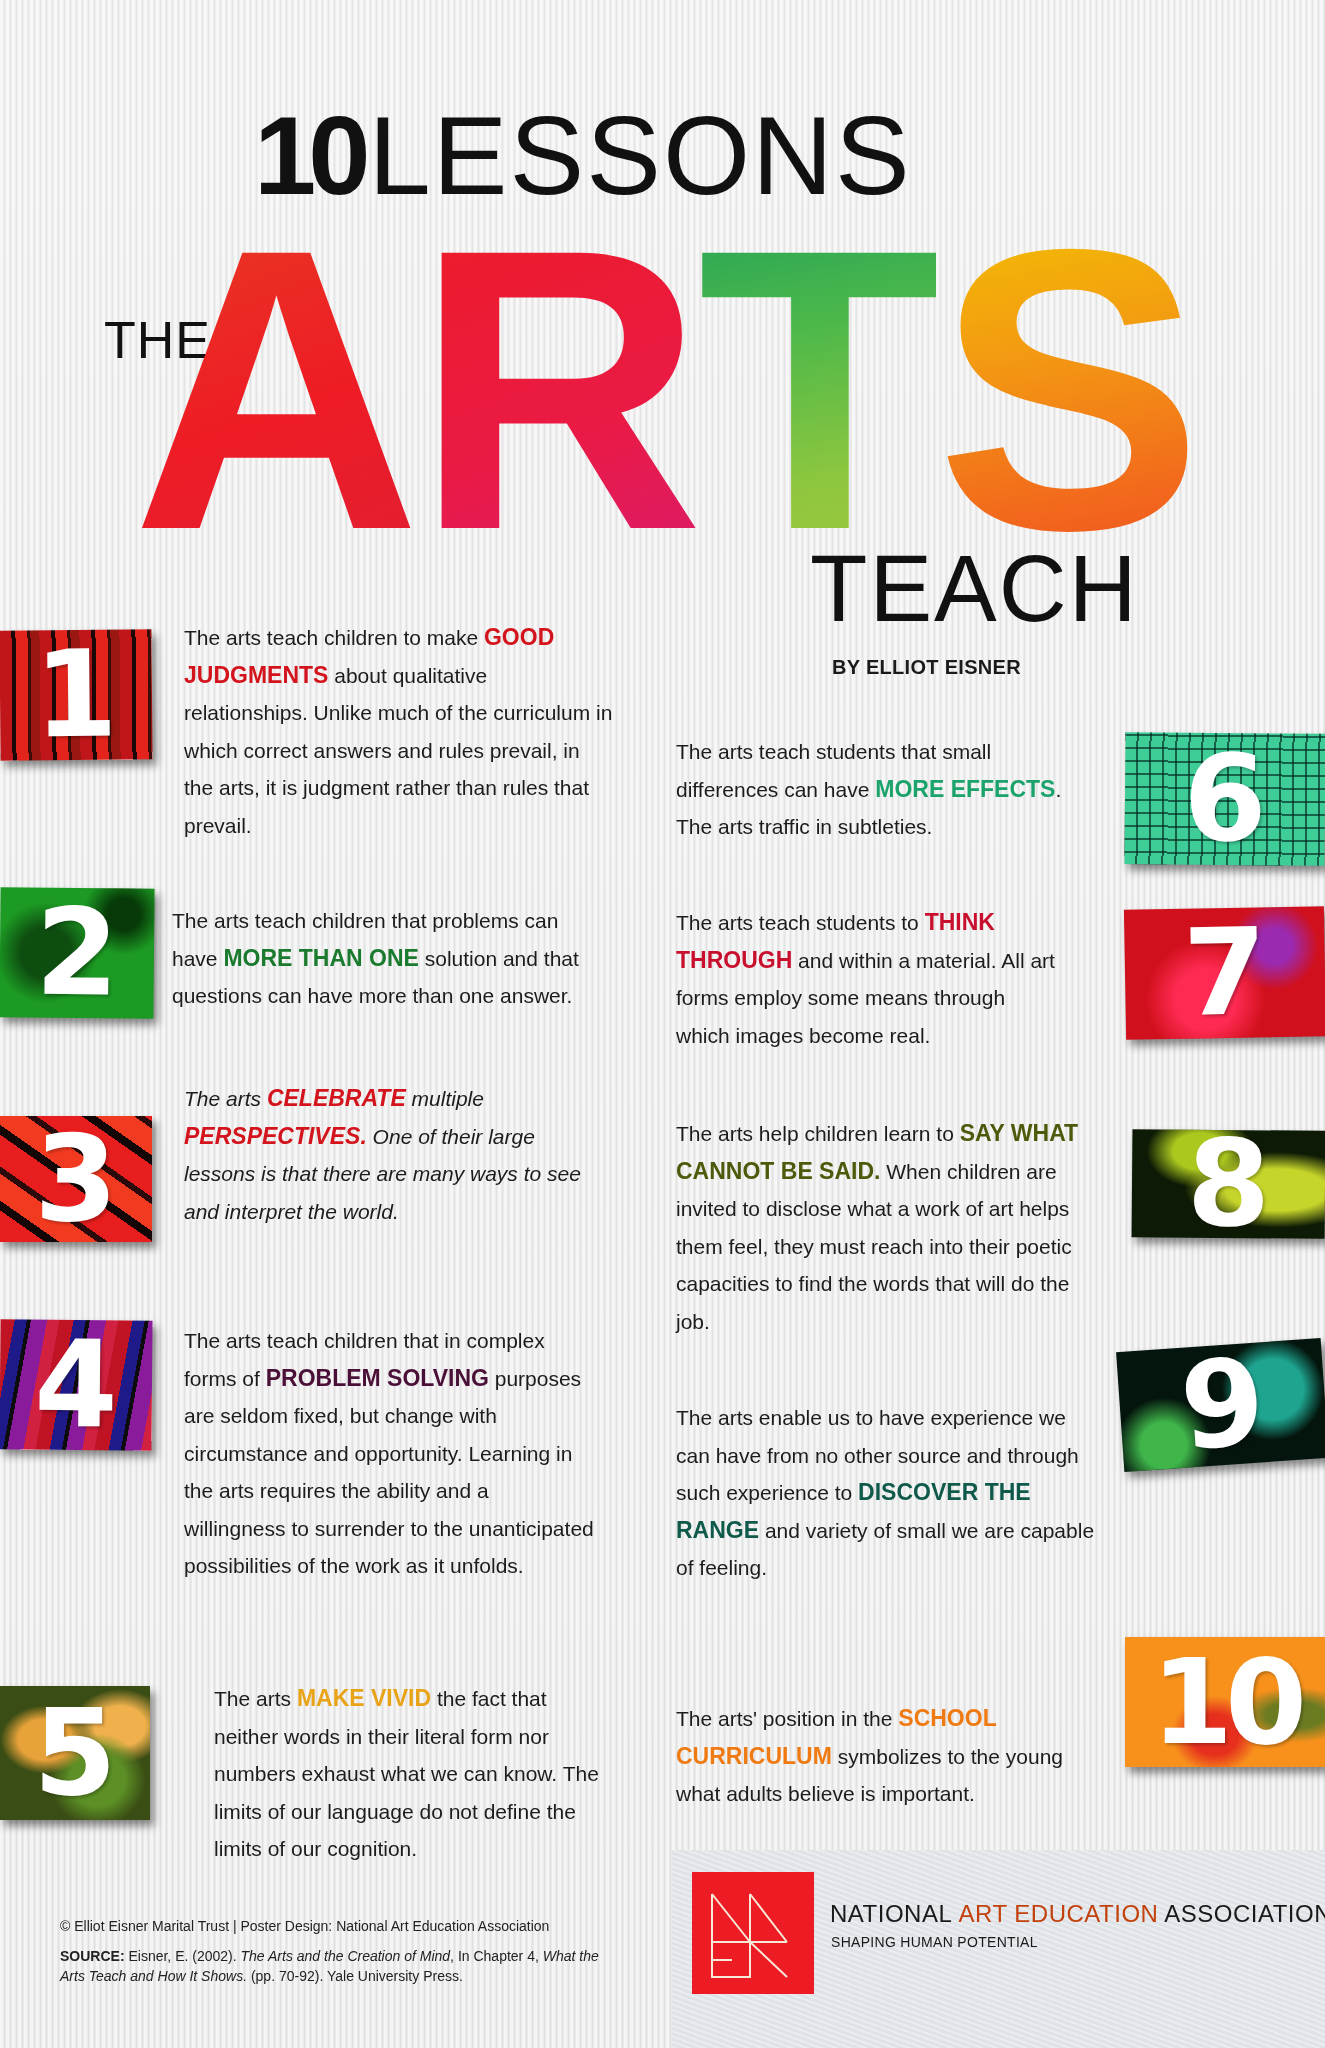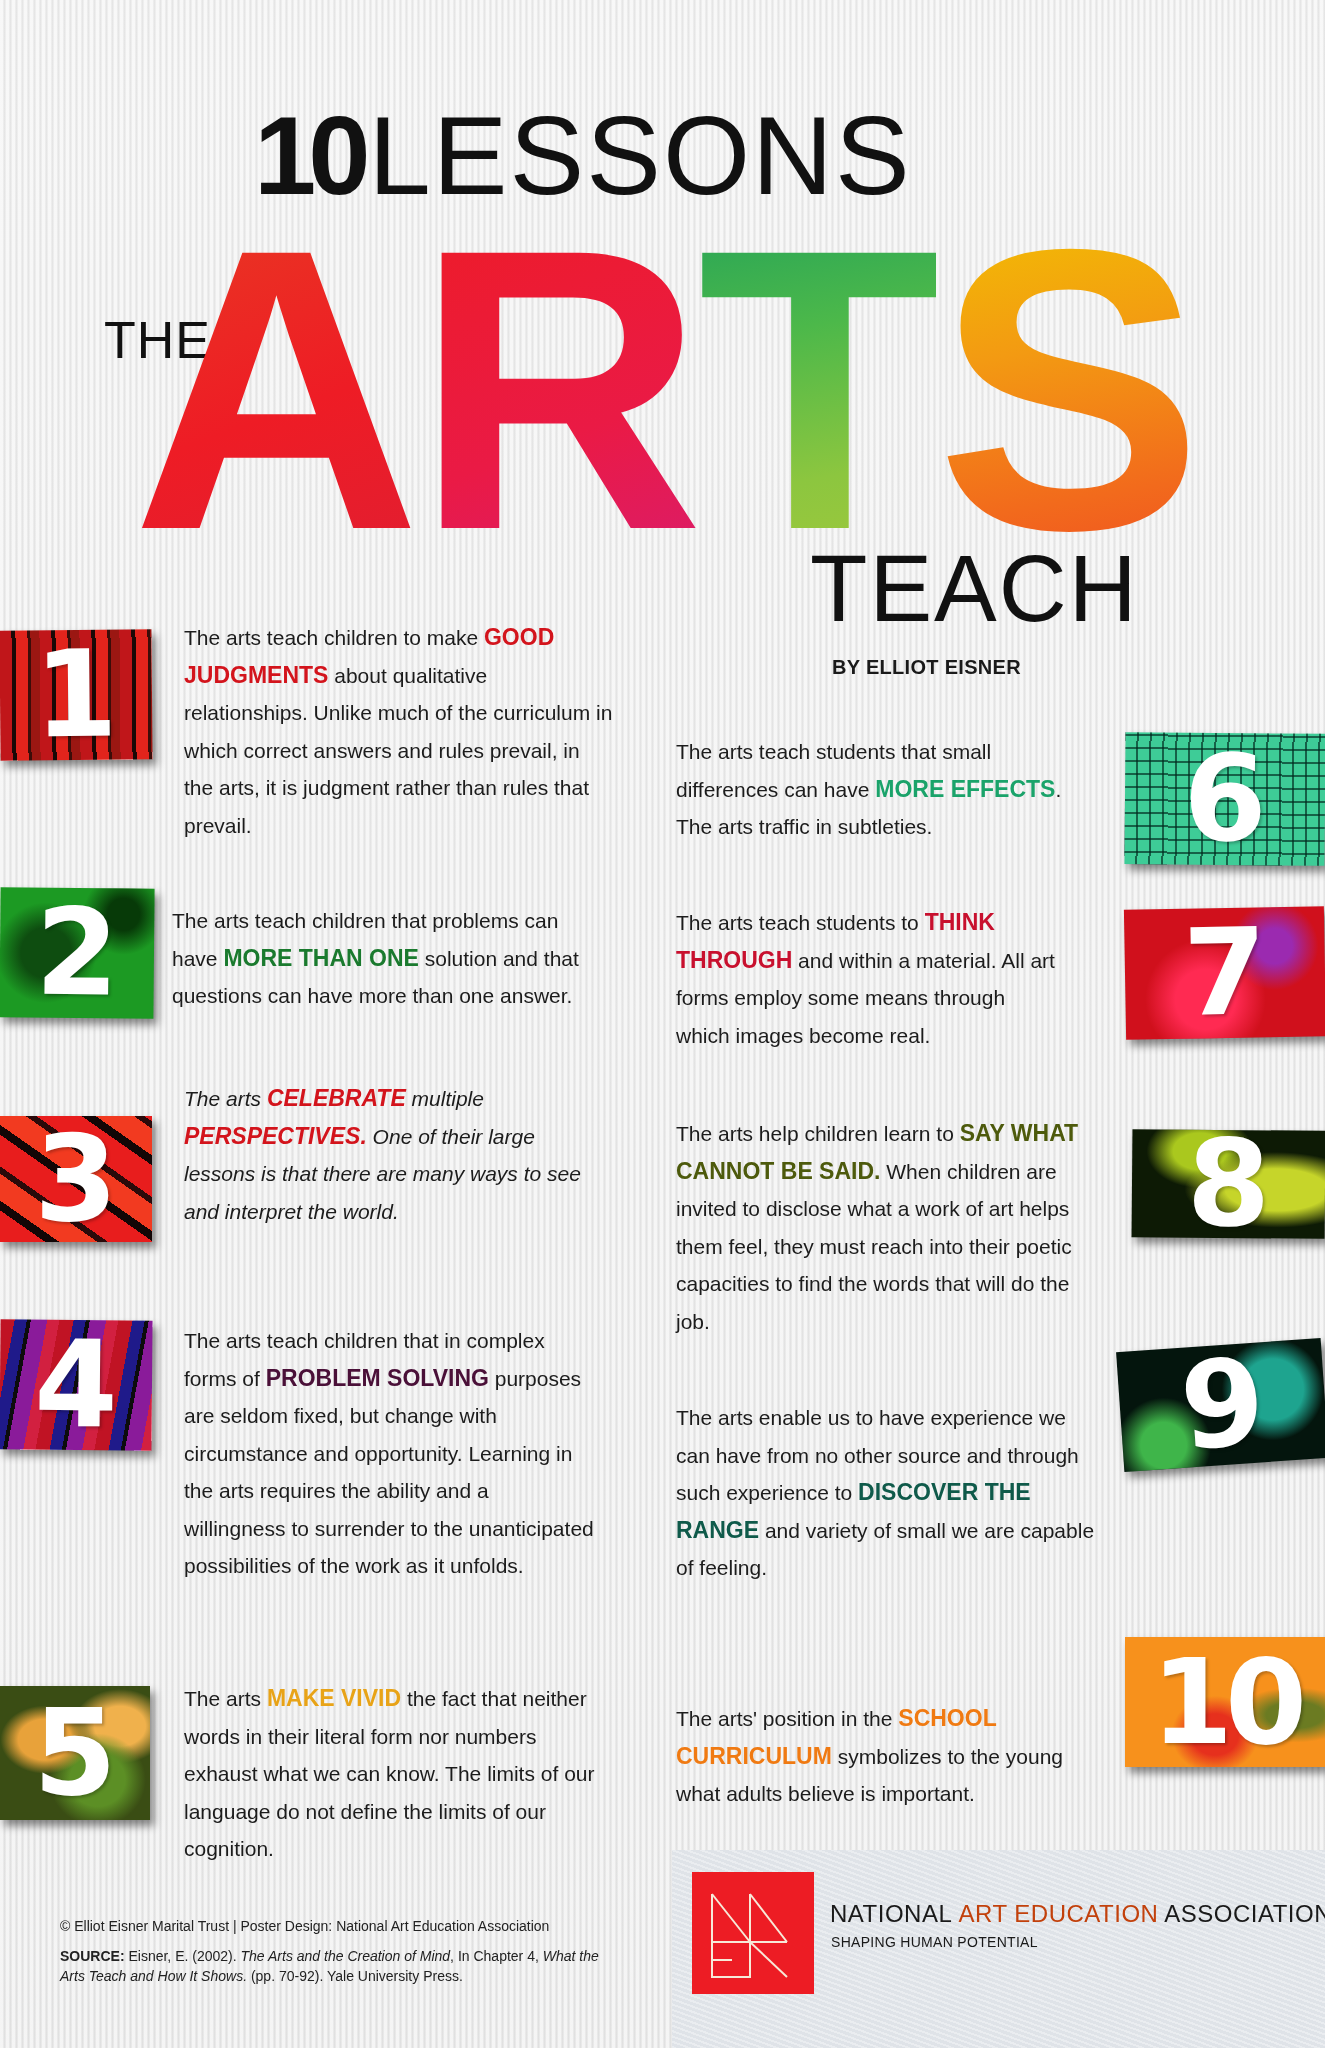--- a/index.html
+++ b/index.html
@@ -133,21 +133,21 @@
 </p>
 <p class="lesson-text" style="left:172px; top:902px; width:420px;">
   <span>The arts teach children that problems can have </span><span class="hl" style="color:#1a7a2e">MORE THAN ONE</span><span> solution and that questions can have more than one answer.</span>
 </p>
 <p class="lesson-text" style="left:184px; top:1080px; width:420px;font-style:italic;">
   <span>The arts </span><span class="hl" style="color:#d3141c">CELEBRATE</span><span> multiple </span><span class="hl" style="color:#d3141c">PERSPECTIVES.</span><span> One of their large lessons is that there are many ways to see and interpret the world.</span>
 </p>
 <p class="lesson-text" style="left:184px; top:1322px; width:410px;">
   <span>The arts teach children that in complex forms of </span><span class="hl" style="color:#4a1038">PROBLEM SOLVING</span><span> purposes are seldom fixed, but change with circumstance and opportunity. Learning in the arts requires the ability and a willingness to surrender to the unanticipated possibilities of the work as it unfolds.</span>
 </p>
-<p class="lesson-text" style="left:184px; top:1680px; width:420px;">
+<p class="lesson-text" style="left:184px; top:1680px; width:420px;padding-left:30px;">
   <span>The arts </span><span class="hl" style="color:#e8a317">MAKE VIVID</span><span> the fact that neither words in their literal form nor numbers exhaust what we can know. The limits of our language do not define the limits of our cognition.</span>
 </p>
 
 <p class="lesson-text" style="left:676px; top:733px; width:420px;">
   <span>The arts teach students that small differences can have </span><span class="hl" style="color:#1aa36a">MORE EFFECTS</span><span>. The arts traffic in subtleties.</span>
 </p>
 <p class="lesson-text" style="left:676px; top:904px; width:380px;">
   <span>The arts teach students to </span><span class="hl" style="color:#c8102e">THINK THROUGH</span><span> and within a material. All art forms employ some means through which images become real.</span>
 </p>
 <p class="lesson-text" style="left:676px; top:1115px; width:420px;">

